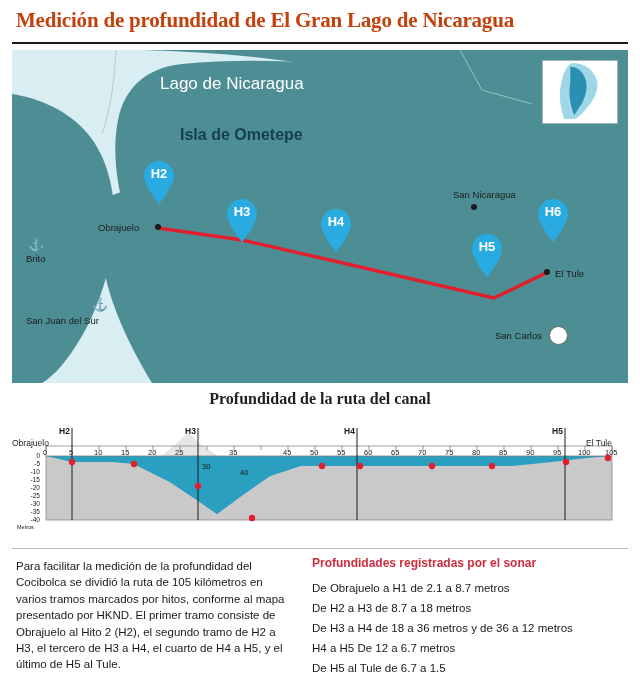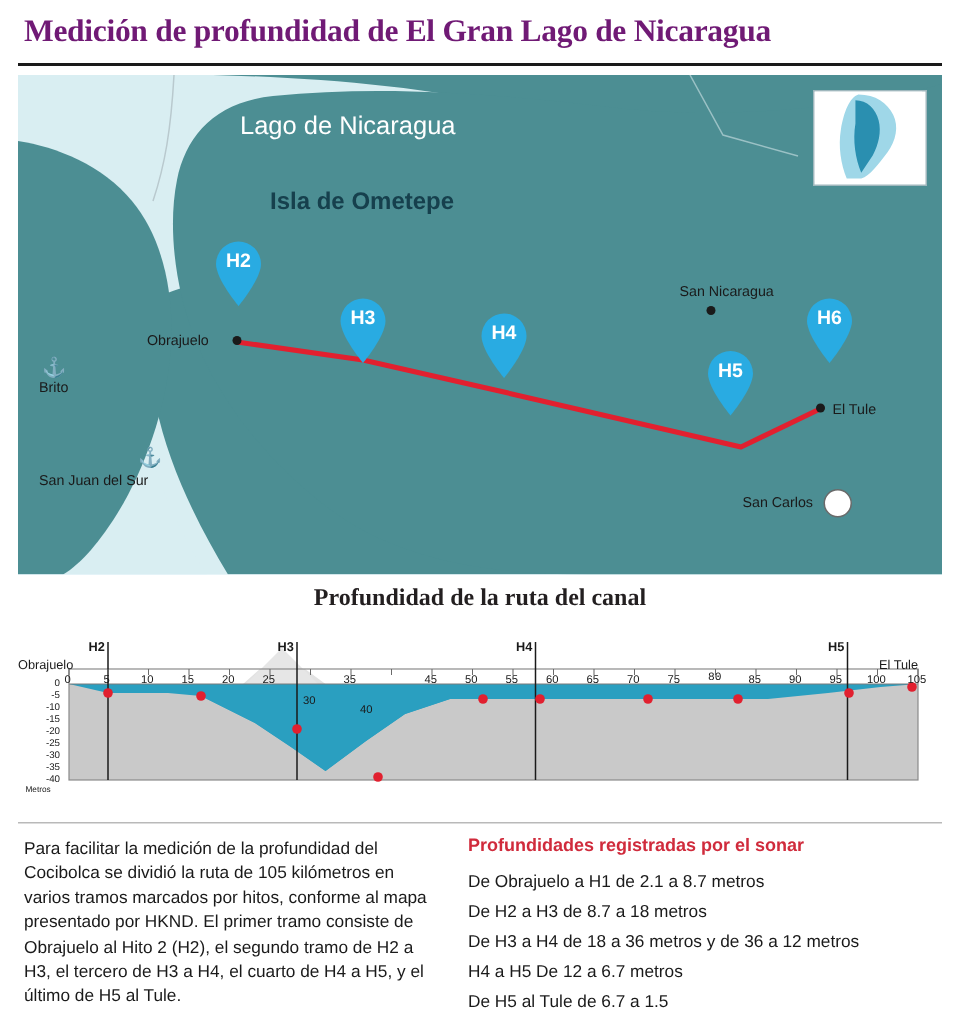--- a/index.html
+++ b/index.html
@@ -22,21 +22,21 @@
   }
   
   .title {
     position: absolute;
     left: 16px;
     top: 8px;
     font-family: "Liberation Serif", serif;
     font-size: 21px;
     font-weight: 700;
     letter-spacing: -0.2px;
-    color: #701a75;
+    color: #c2410c;
   }
   .title-rule {
     position: absolute;
     left: 12px;
     top: 42px;
     width: 616px;
     height: 2px;
     background: #1a1a1a;
   }
   
@@ -432,21 +432,21 @@
     <div class="axis-num" style="left:190px; top:34px;margin-top:14px;">30</div>
     <div class="axis-num" style="left:217px; top:34px;">35</div>
     <div class="axis-num" style="left:228px; top:34px;margin-top:20px;">40</div>
     <div class="axis-num" style="left:271px; top:34px;">45</div>
     <div class="axis-num" style="left:298px; top:34px;">50</div>
     <div class="axis-num" style="left:325px; top:34px;">55</div>
     <div class="axis-num" style="left:352px; top:34px;">60</div>
     <div class="axis-num" style="left:379px; top:34px;">65</div>
     <div class="axis-num" style="left:406px; top:34px;">70</div>
     <div class="axis-num" style="left:433px; top:34px;">75</div>
-    <div class="axis-num" style="left:460px; top:34px;font-family:Liberation Mono, monospace;">80</div>
+    <div class="axis-num" style="left:460px; top:34px;">80</div>
     <div class="axis-num" style="left:487px; top:34px;text-align:center;">85</div>
     <div class="axis-num" style="left:514px; top:34px;">90</div>
     <div class="axis-num" style="left:541px; top:34px;">95</div>
     <div class="axis-num" style="left:566px; top:34px;">100</div>
     <div class="axis-num" style="left:593px; top:34px;">105</div>
 
     <div class="ytick" style="left:10px; top:38px;">0</div>
     <div class="ytick" style="left:10px; top:46px;">-5</div>
     <div class="ytick" style="left:10px; top:54px;">-10</div>
     <div class="ytick" style="left:10px; top:62px;">-15</div>

